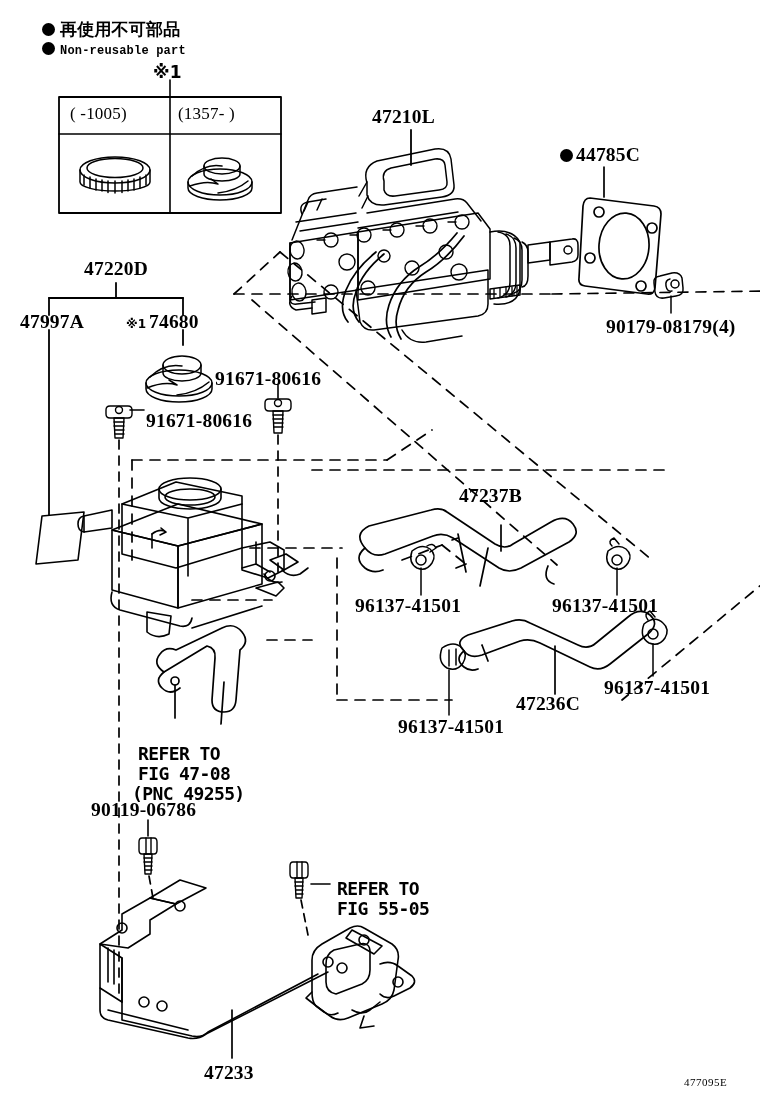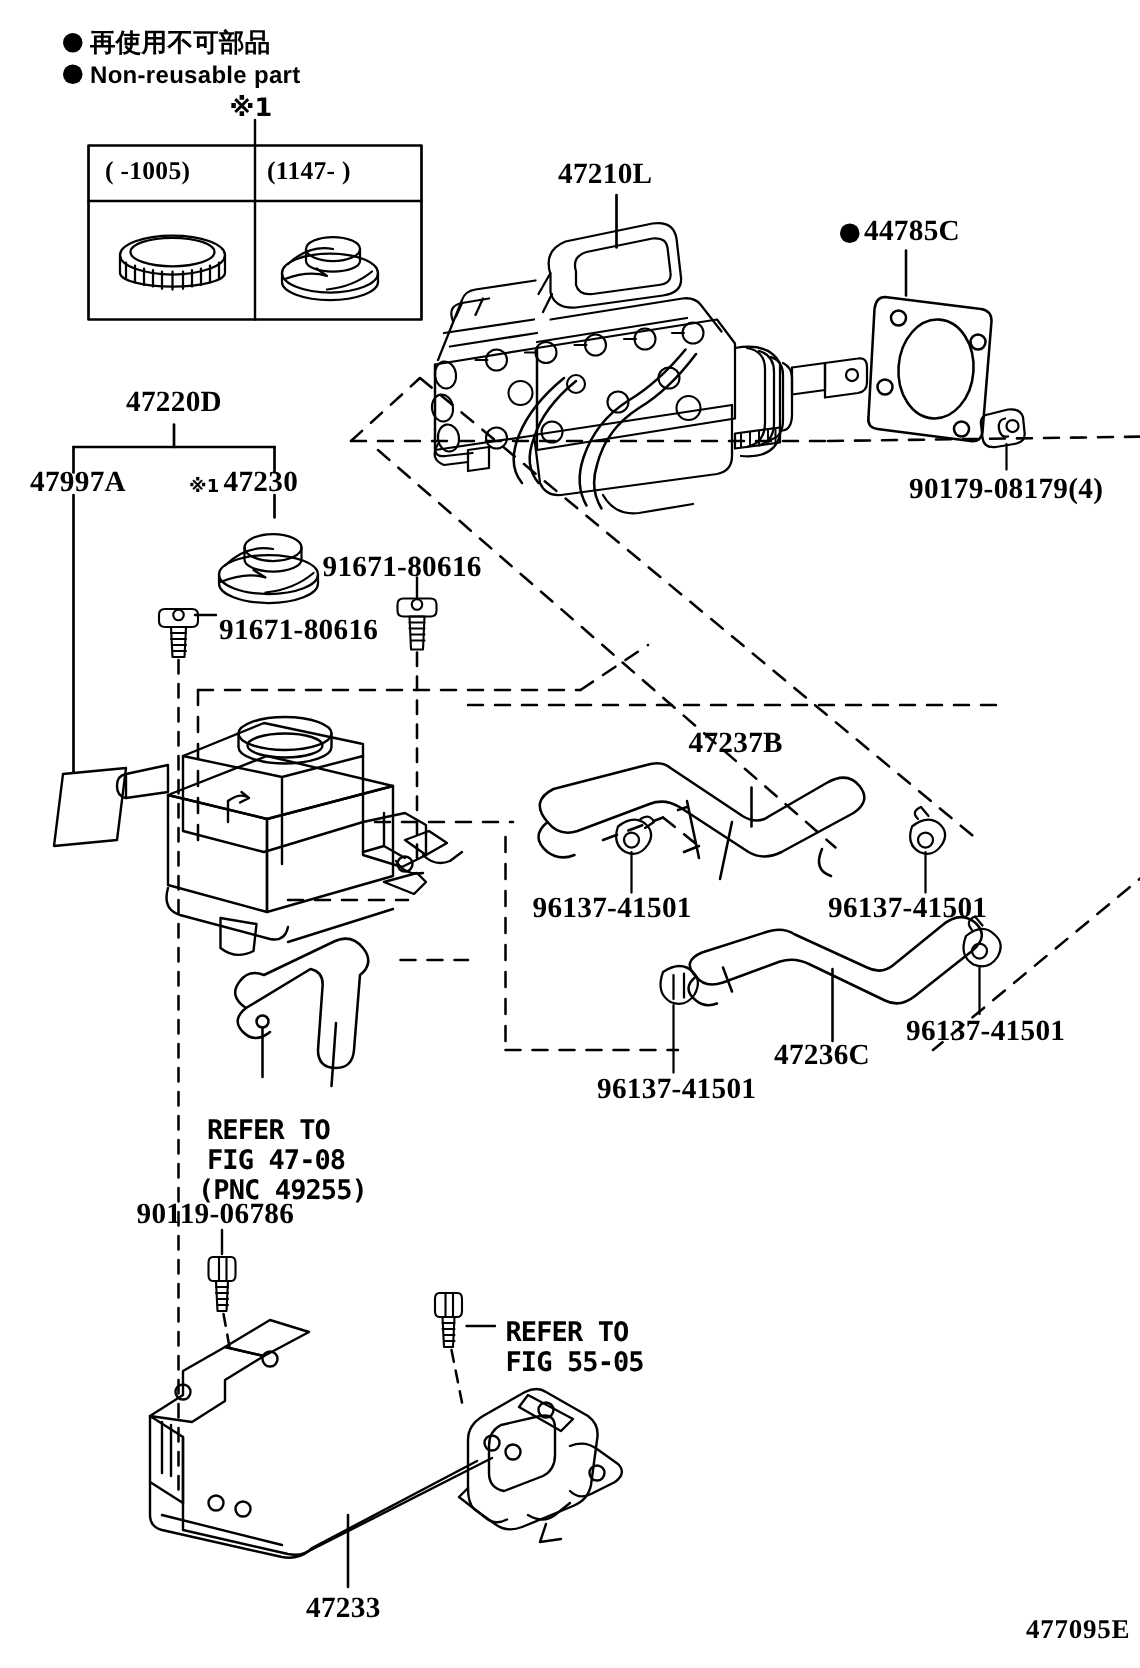--- a/index.html
+++ b/index.html
@@ -16,24 +16,24 @@
     position:absolute;
     font-family:"Liberation Serif", serif;
     font-weight:bold;
     white-space:nowrap;
     letter-spacing:0.2px;
     line-height:1.12;
   }
   .lbl.pn{font-size:19.5px;}
   .lbl.refer{font-size:18px;font-family:"DejaVu Sans Mono", monospace;font-weight:bold;letter-spacing:-0.6px;line-height:1.18;margin-top:21px;}
   .lbl.jp{font-size:17px;font-family:"DejaVu Sans", sans-serif;font-weight:bold;}
-  .lbl.en{font-size:16px;font-family:Liberation Sans, sans-serif;font-weight:bold;}
+  .lbl.en{font-size:12px;font-family:Liberation Mono, monospace;font-weight:bold;}
   .lbl.tiny{font-size:12px;font-weight:bold;}
-  .lbl.figcode{font-size:18px;font-weight:bold;letter-spacing:0.5px;}
-  .lbl.cell{font-size:17px;font-weight:bold;}
+  .lbl.figcode{font-size:11px;font-weight:normal;letter-spacing:0.5px;}
+  .lbl.cell{font-size:17px;font-weight:normal;}
 
   .bullet{
     position:absolute;width:13px;height:13px;border-radius:50%;
     background:#000;
   }
   .legend-row{position:absolute;}
   .nonreuse-dot{display:inline-block;width:13px;height:13px;border-radius:50%;background:#000;vertical-align:-1px;margin-right:5px;}
 </style>
 </head>
 <body>
@@ -368,35 +368,35 @@
   <div class="lbl jp legend-row" style="left:30px;top:20px;">
     <span class="nonreuse-dot"></span><span>再使用不可部品</span>
   </div>
   <div class="lbl en legend-row" style="left:30px;top:42px;">
     <span class="nonreuse-dot"></span><span>Non-reusable part</span>
   </div>
 
   <div class="lbl" style="left:141px;top:63px;font-size:17px;font-family:'DejaVu Sans',sans-serif;">※1</div>
 
   <div class="lbl cell" style="left:58px;top:104px;">(    -1005)</div>
-  <div class="lbl cell" style="left:166px;top:104px;">(1147-    )</div>
+  <div class="lbl cell" style="left:166px;top:104px;">(1357-    )</div>
 
   <div class="lbl pn" style="left:360px;top:106px;">47210L</div>
 
   <div class="bullet" style="left:548px;top:149px;"></div>
   <div class="lbl pn" style="left:564px;top:144px;">44785C</div>
 
   <div class="lbl pn" style="left:594px;top:316px;text-align:center;">90179-08179(4)</div>
 
   <div class="lbl pn" style="left:72px;top:258px;text-align:right;">47220D</div>
 
   <div class="lbl pn" style="left:8px;top:311px;">47997A</div>
 
   <div class="lbl tiny" style="left:114px;top:318px;font-family:'DejaVu Sans',sans-serif;">※1</div>
-  <div class="lbl pn" style="left:137px;top:311px;">47230</div>
+  <div class="lbl pn" style="left:137px;top:311px;">74680</div>
 
   <div class="lbl pn" style="left:203px;top:368px;">91671-80616</div>
 
   <div class="lbl pn" style="left:134px;top:410px;">91671-80616</div>
 
   <div class="lbl pn" style="left:447px;top:485px;">47237B</div>
 
   <div class="lbl pn" style="left:343px;top:595px;">96137-41501</div>
 
   <div class="lbl pn" style="left:540px;top:595px;">96137-41501</div>

